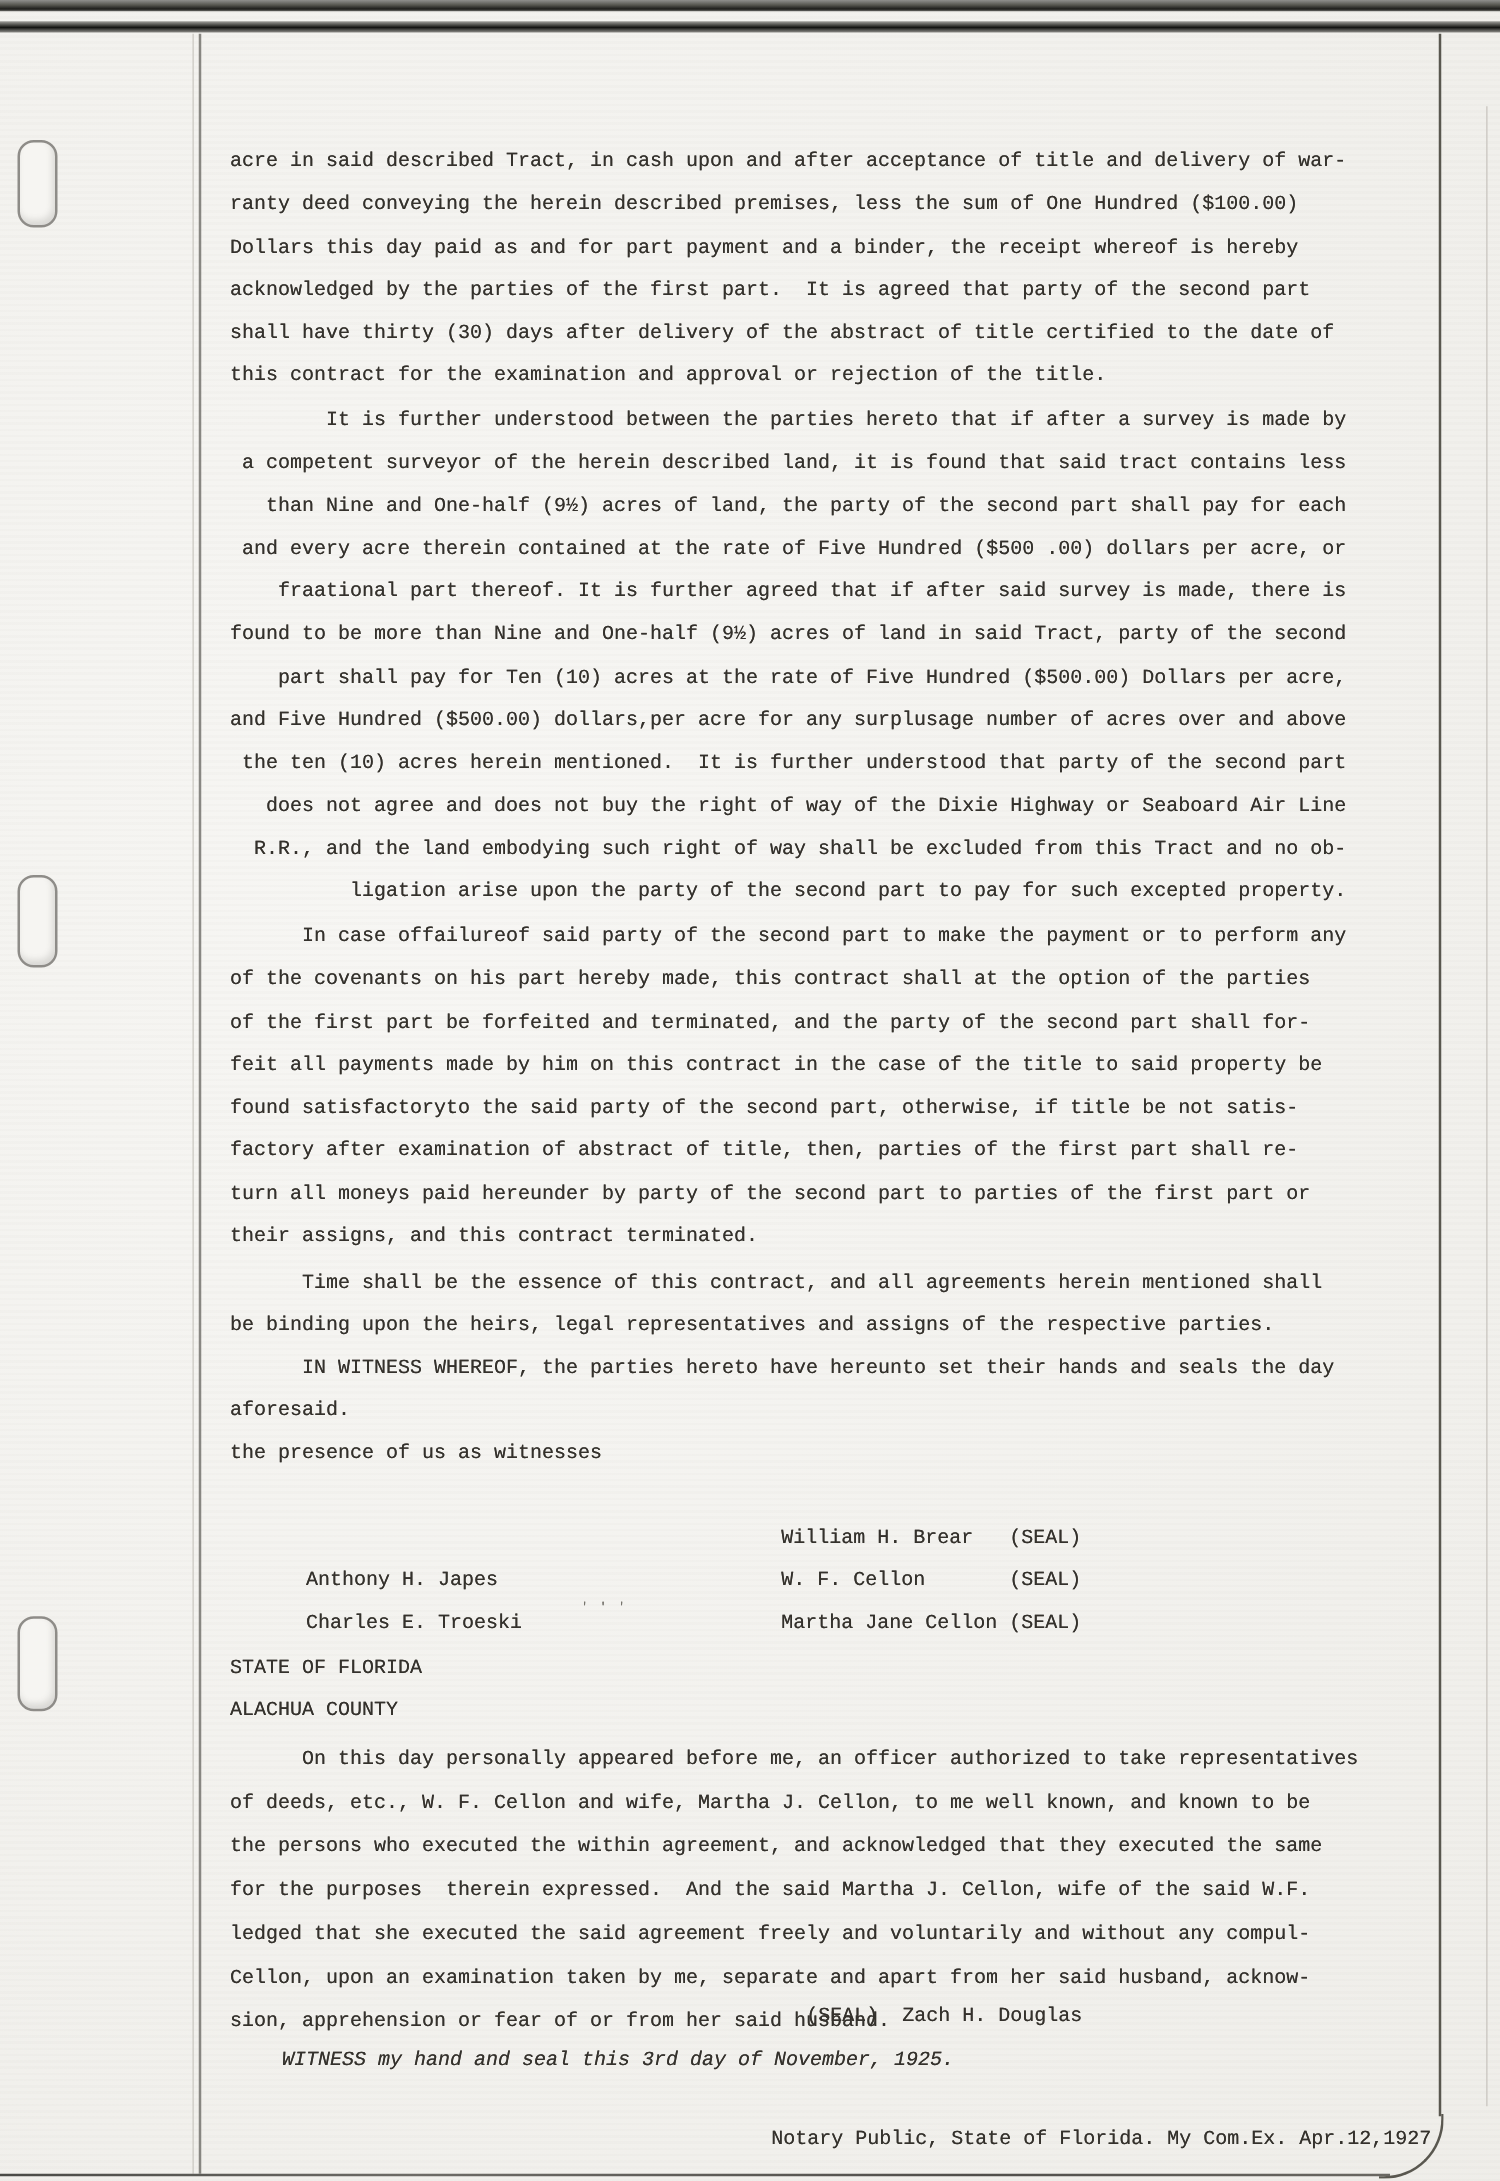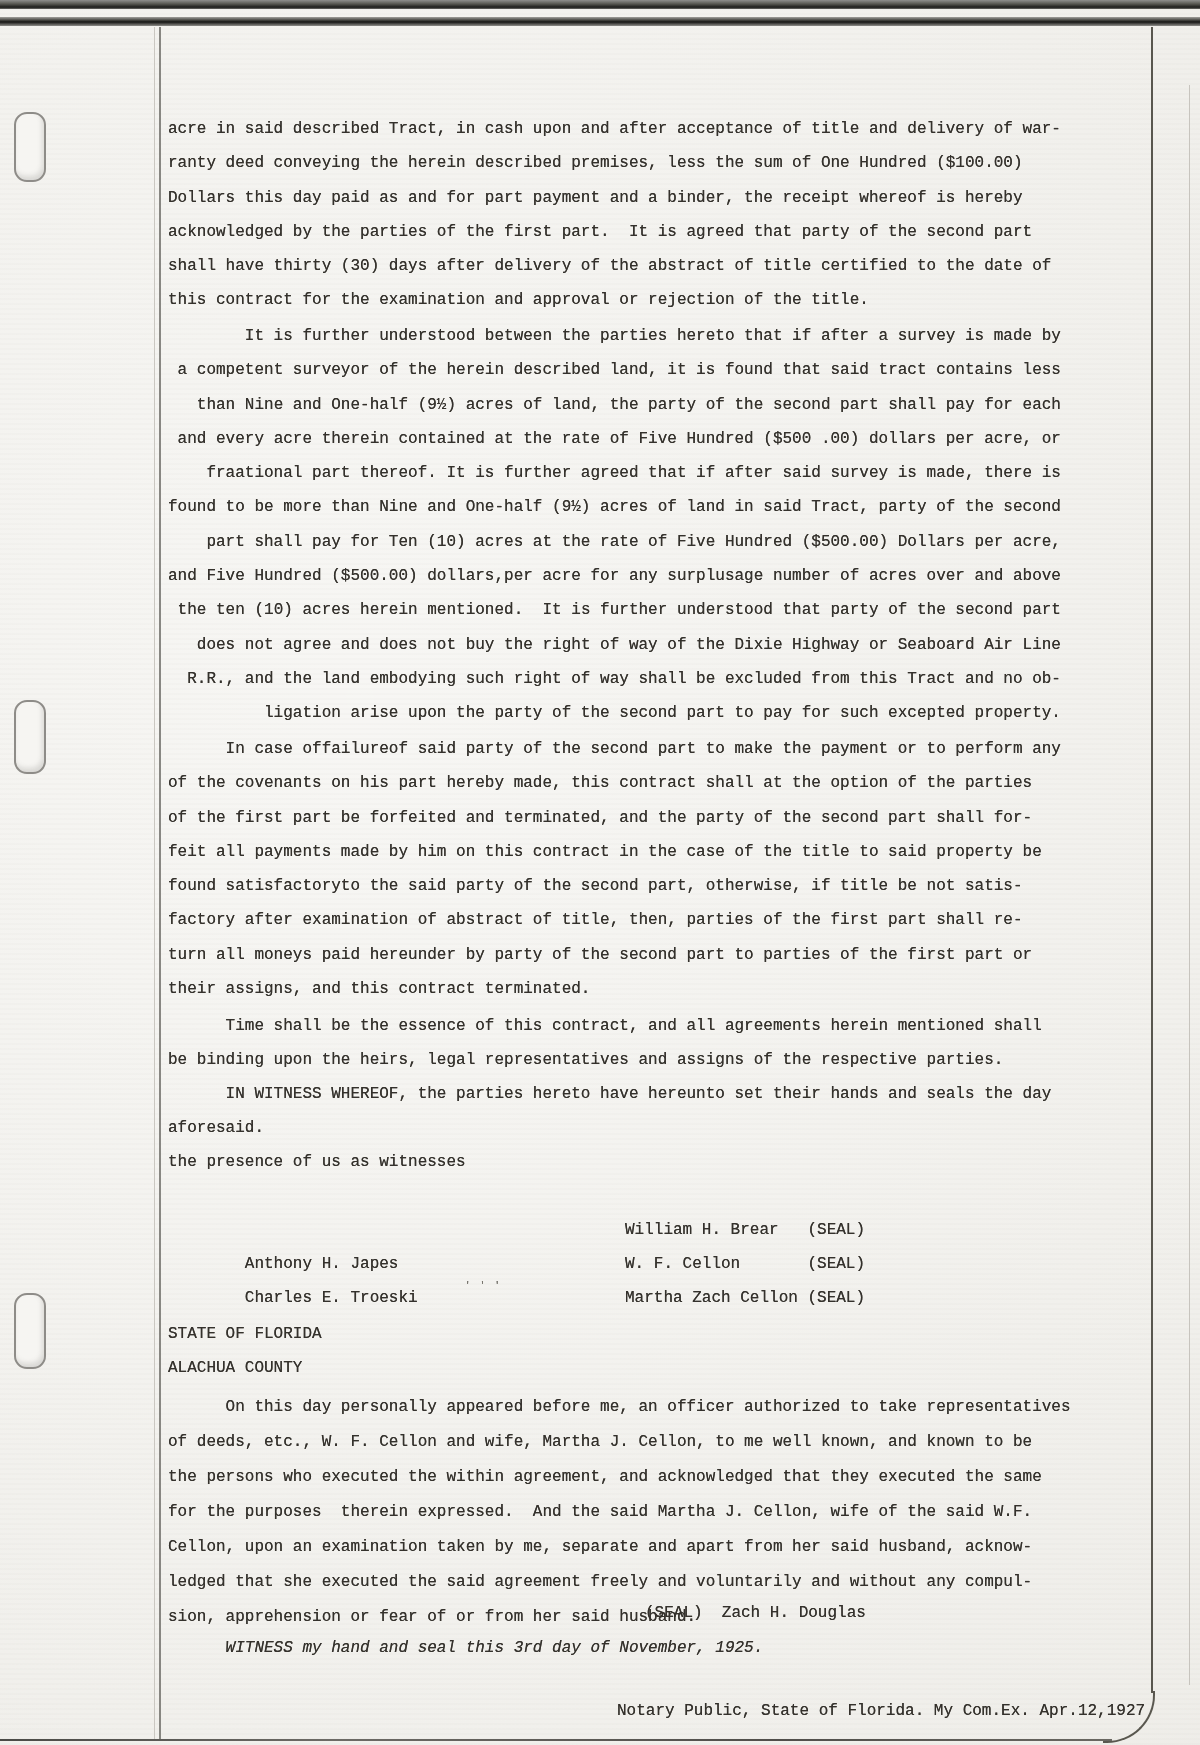--- a/index.html
+++ b/index.html
@@ -36,21 +36,21 @@
   
   .textcol { position:absolute; left:168px; top:0; width:920px;
              color:#34312c; font-size:16px;
              text-shadow:0 0 .5px rgba(52,49,44,.85); }
   .para { position:absolute; left:0; line-height:34.3px; white-space:pre; }
   .p1 { top:112px; }
   .p2 { top:319px;text-align:right; }
   .p3 { top:732px; }
   .p4 { top:1009px; line-height:34px; }
   .p5 { top:1077px; line-height:34px; }
-  .tline { white-space:pre; }
+  .tline { white-space:pre;margin-left:16px; }
   .sigblock  { position:absolute; left:0; top:1213px; line-height:34px; }
   .sigrow    { position:relative; height:34px; white-space:pre; }
   .sig-party { position:absolute; left:457px; top:0; white-space:pre; }
   .stateblock  { position:absolute; left:0; top:1317px; line-height:34px; }
   .jurat-body  { position:absolute; left:0; top:1390px; line-height:35px; }
   .witness-line{ position:absolute; left:0; top:1639px; white-space:pre;font-style:italic; }
   .seal-line   { position:absolute; left:477px; top:1604px; white-space:pre; }
   .notary-line { position:absolute; left:449px; top:1702px; white-space:pre; }
   .artifact { position:absolute; left:297px; top:1281px; font-size:9px; color:#7a776f;
               letter-spacing:2px; white-space:pre; }
@@ -90,38 +90,38 @@
       <div class="sigrow">
         <span>Anthony H. Japes</span>
         <span class="sig-party">William H. Brear   (SEAL)</span>
       </div>
       <div class="sigrow">
         <span>Charles E. Troeski</span>
         <span class="sig-party">W. F. Cellon       (SEAL)</span>
       </div>
       <div class="sigrow">
         <span></span>
-        <span class="sig-party">Martha Zach Cellon (SEAL)</span>
+        <span class="sig-party">Martha Jane Cellon (SEAL)</span>
       </div>
     </div>
 
     <div class="artifact">' ' '</div>
 
     <div class="stateblock">
         <div class="tline">STATE OF FLORIDA</div>
         <div class="tline">ALACHUA COUNTY</div>
       </div>
 
     <div class="jurat-body">
         <div class="tline">      On this day personally appeared before me, an officer authorized to take representatives</div>
         <div class="tline">of deeds, etc., W. F. Cellon and wife, Martha J. Cellon, to me well known, and known to be</div>
         <div class="tline">the persons who executed the within agreement, and acknowledged that they executed the same</div>
         <div class="tline">for the purposes  therein expressed.  And the said Martha J. Cellon, wife of the said W.F.</div>
+        <div class="tline">ledged that she executed the said agreement freely and voluntarily and without any compul-</div>
         <div class="tline">Cellon, upon an examination taken by me, separate and apart from her said husband, acknow-</div>
-        <div class="tline">ledged that she executed the said agreement freely and voluntarily and without any compul-</div>
         <div class="tline">sion, apprehension or fear of or from her said husband.</div>
       </div>
 
     <div class="witness-line">      WITNESS my hand and seal this 3rd day of November, 1925.</div>
 
     <div class="seal-line">(SEAL)  Zach H. Douglas</div>
 
     <div class="notary-line">Notary Public, State of Florida. My Com.Ex. Apr.12,1927</div>
 
   </div>

